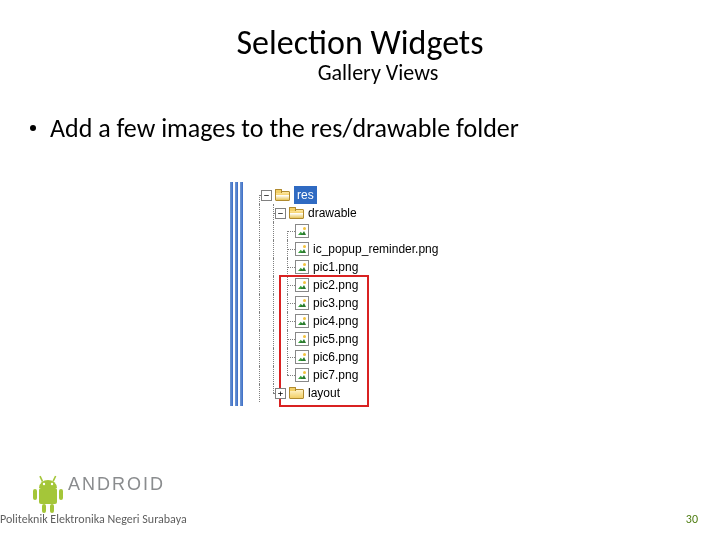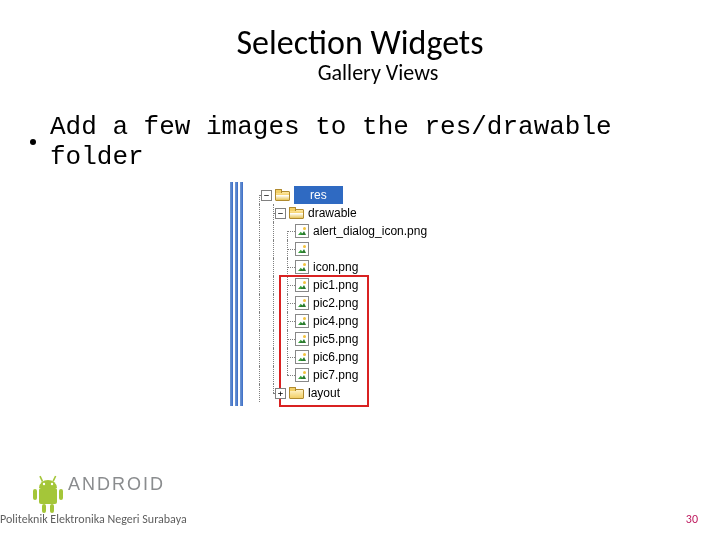--- a/index.html
+++ b/index.html
@@ -24,21 +24,20 @@
     font-size: 22px;
     margin-top: -4px;
     font-weight: 400;
     margin-left: 36px;
   }
   .bullet-row {
     display: flex;
     align-items: center;
     margin: 26px 0 0 30px;
     font-size: 26px;
-    font-family: Liberation Mono, monospace;
   }
   .bullet-row .dot {
     width: 6px; height: 6px; border-radius: 50%;
     background: #000; margin-right: 14px;
   }
 
   
   .explorer {
     position: absolute;
     left: 230px;
@@ -133,42 +132,42 @@
     clip-path: polygon(0 100%,35% 20%,55% 60%,75% 0,100% 100%);
   }
   .img-icon::after {
     content:""; position:absolute; right:2px; top:2px; width:3px; height:3px;
     background:#f3c23b; border-radius:50%;
   }
 
   .sel {
     background: #2f6ac2;
     color: #fff;
-    padding: 0 16px;
+    padding: 0 3px;
   }
 
   .highlight-box {
     position: absolute;
     border: 2px solid #d92121;
     background: transparent;
     pointer-events: none;
   }
 
   .footer {
     position: absolute;
     bottom: 14px; left: 0; right: 0;
     text-align: left;
     font-size: 12px;
     color: #5f5f5f;
   }
   .page-num {
     position: absolute;
     right: 22px; bottom: 14px;
     font-size: 12px;
-    color: #be185d;
+    color: #4d7c0f;
   }
 
   .android-logo {
     position: absolute;
     left: 30px; bottom: 24px;
     display: flex; align-items: flex-start; gap: 2px;
   }
   .android-logo svg { display: block; }
   .android-word {
     font-family: "Arial", sans-serif;
@@ -207,48 +206,48 @@
       <span class="exp-box">−</span>
       <span class="folder-icon open"></span>
       <span>drawable</span>
     </div>
 
     <div class="node">
       <span class="spacer line"></span>
         <span class="spacer line"></span>
       <span class="conn first"></span>
       <span class="img-icon"></span>
-      <span>alert_dialog_icon.png</span>
-    </div>
-    <div class="node">
-      <span class="spacer line"></span>
-        <span class="spacer line"></span>
-      <span class="conn"></span>
-      <span class="img-icon"></span>
-    </div>
-    <div class="node">
-      <span class="spacer line"></span>
-        <span class="spacer line"></span>
-      <span class="conn"></span>
-      <span class="img-icon"></span>
-      <span>icon.png</span>
+    </div>
+    <div class="node">
+      <span class="spacer line"></span>
+        <span class="spacer line"></span>
+      <span class="conn"></span>
+      <span class="img-icon"></span>
+      <span>ic_popup_reminder.png</span>
     </div>
     <div class="node">
       <span class="spacer line"></span>
         <span class="spacer line"></span>
       <span class="conn"></span>
       <span class="img-icon"></span>
       <span>pic1.png</span>
     </div>
     <div class="node">
       <span class="spacer line"></span>
         <span class="spacer line"></span>
       <span class="conn"></span>
       <span class="img-icon"></span>
       <span>pic2.png</span>
+    </div>
+    <div class="node">
+      <span class="spacer line"></span>
+        <span class="spacer line"></span>
+      <span class="conn"></span>
+      <span class="img-icon"></span>
+      <span>pic3.png</span>
     </div>
     <div class="node">
       <span class="spacer line"></span>
         <span class="spacer line"></span>
       <span class="conn"></span>
       <span class="img-icon"></span>
       <span>pic4.png</span>
     </div>
     <div class="node">
       <span class="spacer line"></span>

